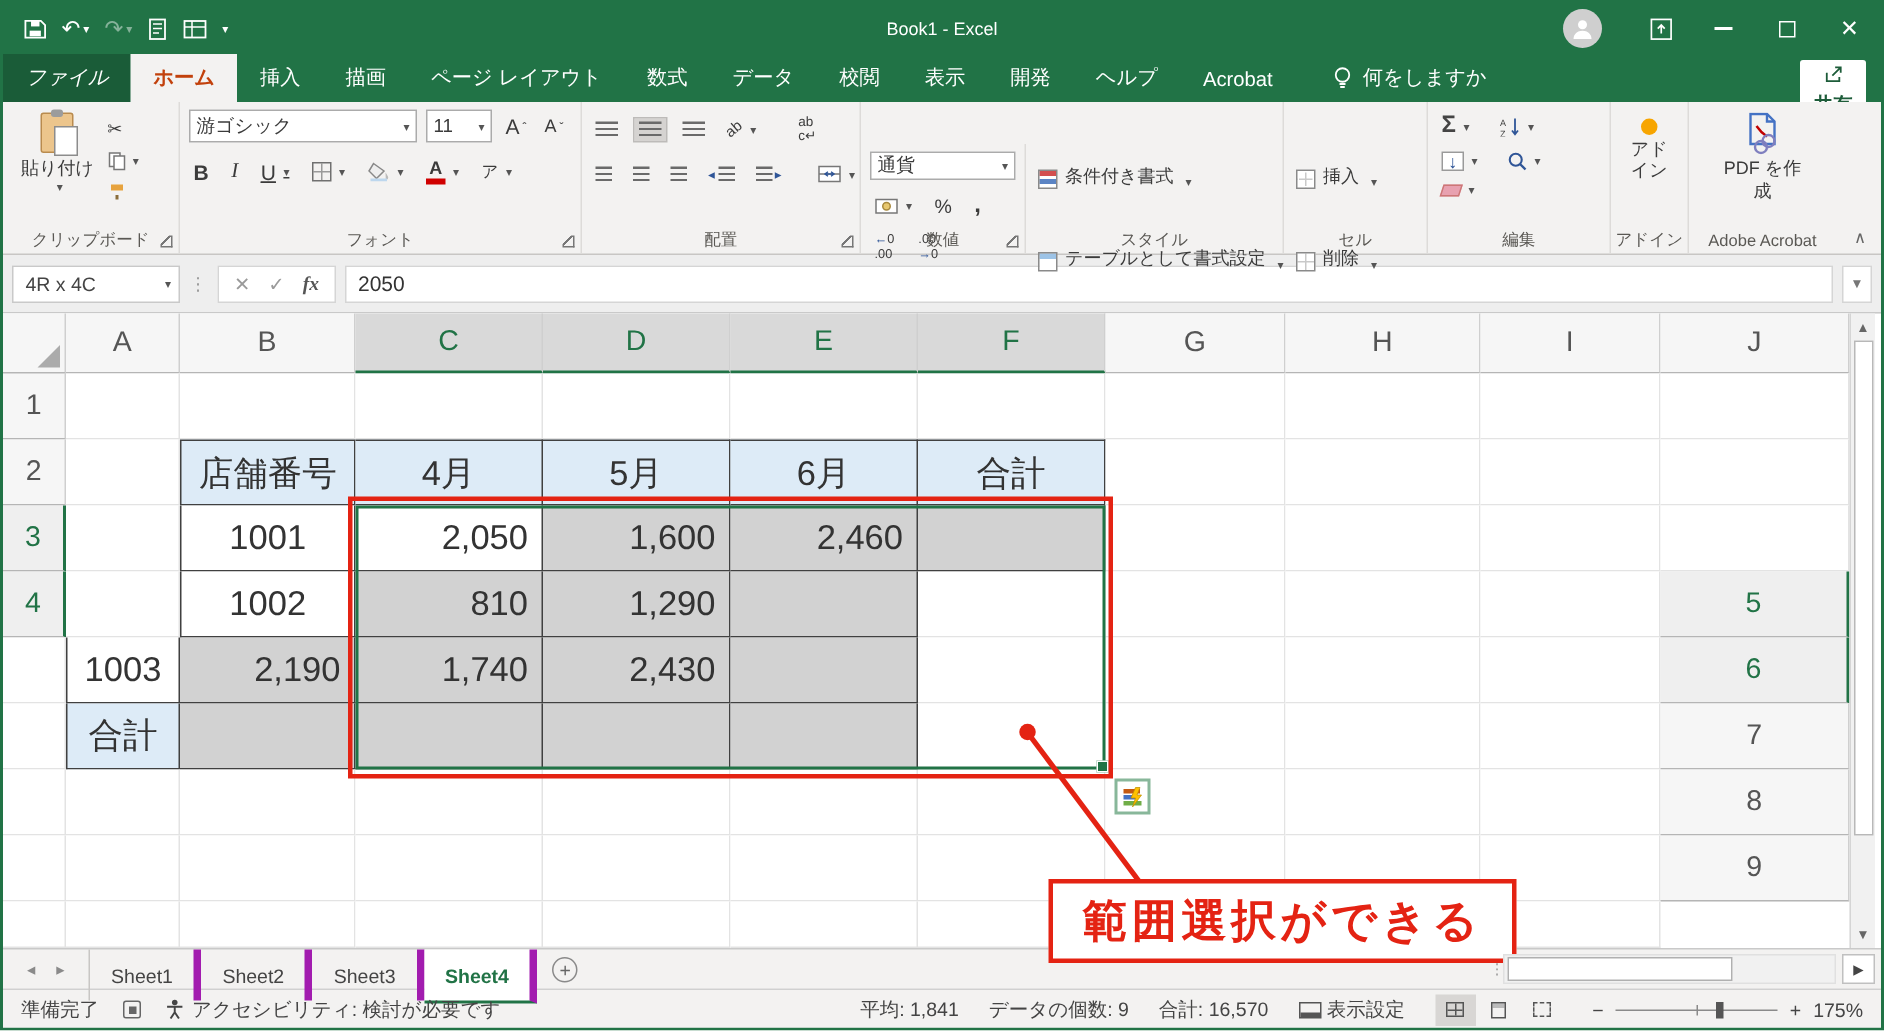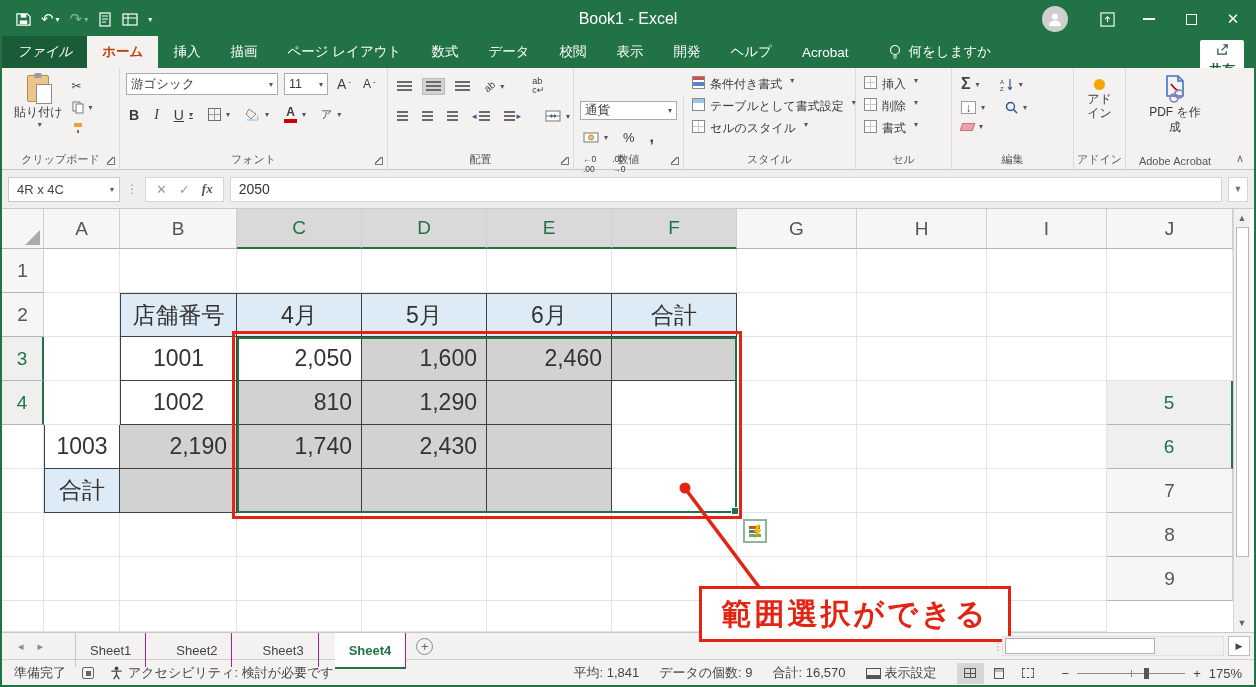--- a/index.html
+++ b/index.html
@@ -6,21 +6,21 @@
   html,body { width:1256px; height:687px; overflow:hidden; font-family:"Liberation Sans", sans-serif; }
   .window { position:relative; width:1256px; height:687px; border:2px solid #217346; background:#fff; overflow:hidden; }
 
   
   .titlebar { height:34px; background:#217346; display:flex; align-items:center; color:#fff; position:relative; }
   .qat { display:flex; align-items:center; gap:10px; padding-left:14px; font-size:15px; }
   .qat .qbtn { display:flex; align-items:center; gap:2px; cursor:default; }
   .qat svg { display:block; }
   .dim { opacity:.45; }
   .tiny-chev { font-size:8px; }
-  .title-text { position:absolute; left:0; right:0; text-align:center; font-size:16px; pointer-events:none; }
+  .title-text { position:absolute; left:0; right:0; text-align:center; font-size:12px; pointer-events:none; }
   .tb-right { position:absolute; right:0; top:0; height:34px; display:flex; align-items:center; }
   .avatar { width:26px; height:26px; border-radius:50%; background:#cfcfcf; margin-right:18px; display:flex; align-items:center; justify-content:center; }
   .winbtn { width:42px; height:34px; display:flex; align-items:center; justify-content:center; font-size:15px; }
   .minbar { width:12px; height:2px; background:#fff; }
   .maxbox { width:11px; height:11px; border:1.5px solid #fff; }
 
   
   .tabrow { height:32px; background:#217346; display:flex; align-items:stretch; color:#fff; font-size:13.5px; position:relative; }
   .rtab { padding:0 15px; display:flex; align-items:center; cursor:default; }
   .rtab.file { background:#1a5c38;font-style:italic; }
@@ -40,21 +40,21 @@
   .bars { width:15px; height:11px; background:repeating-linear-gradient(to bottom,#6a6a6a 0 1.6px,transparent 1.6px 4.2px); }
   .bars.short { width:11px; }
   .pressed { background:#d5d3d1; outline:1px solid #bdbbb9; }
   .bordericon { width:13px; height:13px; border:1px solid #707070; background:linear-gradient(#9a9a9a 0 0) center/100% 1px no-repeat, linear-gradient(#9a9a9a 0 0) center/1px 100% no-repeat; }
   .ucolor { display:flex; flex-direction:column; align-items:center; line-height:1; }
   .ucolor .bar { width:13px; height:4px; margin-top:1px; }
   .bigbtn { display:flex; flex-direction:column; align-items:center; justify-content:flex-start; padding:2px 6px; text-align:center; line-height:1.25; }
   .clipicon { width:22px; height:27px; background:#ecc58c; border:1px solid #b98b4e; border-radius:2px; position:relative; }
   .clipicon::before { content:""; position:absolute; right:-4px; bottom:-3px; width:14px; height:18px; background:#fff; border:1px solid #8c8c8c; }
   .clipicon::after { content:""; position:absolute; top:-3px; left:6px; width:8px; height:5px; background:#9c9c9c; border-radius:2px; }
-  .stylerow { display:flex; align-items:flex-start; gap:5px; padding:2.5px 2px; white-space:nowrap; }
+  .stylerow { display:flex; align-items:flex-end; gap:5px; padding:2.5px 2px; white-space:nowrap;margin-top:33px; }
   .sicon { width:13px; height:13px; border:1px solid #8a8a8a; flex:none; }
   .sicon.cf { background:linear-gradient(to bottom,#d34f4f 0 30%,#fff 30% 50%,#5b84c4 50% 80%,#fff 80%); }
   .sicon.tbl { background:linear-gradient(to bottom,#9dc3e6 0 35%,#fff 35%); background-size:100% 100%; }
   .sicon.grid2 { background:linear-gradient(#c9c9c9 0 0) center/100% 1px no-repeat, linear-gradient(#c9c9c9 0 0) center/1px 100% no-repeat,#fff; }
   .sum-sigma { font-size:16px; font-weight:bold; color:#444; }
   .filldown { color:#2f5597; font-weight:bold; font-size:12px; border:1px solid #9a9a9a; width:15px; height:13px; display:flex; align-items:center; justify-content:center; background:#fff; }
   .eraser { width:13px; height:8px; background:#e8a1b0; transform:skewX(-18deg); border:1px solid #c77; }
   .addin-dot { width:11px; height:11px; border-radius:50%; background:#f7a500; margin:4px auto 2px; }
   .collapse { position:absolute; right:10px; bottom:4px; color:#666; font-size:11px; }
 
@@ -91,21 +91,21 @@
   .fill-handle { width:8px; height:8px; background:#217346; border:1px solid #fff; }
   .qa-btn { width:24px; height:24px; background:#fff; border:2px solid #88b79a; display:flex; align-items:center; justify-content:center; pointer-events:auto; }
   .callout { position:absolute; background:#fff; border:3px solid #e42313; color:#e42313; font-weight:bold; font-size:30px; letter-spacing:3px; display:flex; align-items:center; justify-content:center; }
   .vscroll { width:17px; background:#f1f1f1; border-left:1px solid #d5d5d5; display:flex; flex-direction:column; align-items:center; font-size:9px; color:#666; }
   .vthumb { width:13px; background:#fff; border:1px solid #b8b8b8; flex:none; }
   .sbtn { height:18px; width:100%; display:flex; align-items:center; justify-content:center; }
 
   
   .sheetrow { height:27px; background:#f3f2f1; border-top:1px solid #c9c9c9; display:flex; align-items:stretch; font-size:13px; color:#444; }
   .snav { display:flex; align-items:center; gap:14px; padding:0 16px; color:#8a8a8a; font-size:11px; }
-  .stab { display:flex; align-items:center; padding:17px 14px; border-right:1px solid #a21caf; cursor:default;margin-left:16px; }
+  .stab { display:flex; align-items:center; padding:17px 14px; border-right:5px solid #a21caf; cursor:default; }
   .stab:first-of-type { border-left:1px solid #c8c6c4; }
   .stab.active { background:#fff; color:#217346; font-weight:bold; border-bottom:2.5px solid #217346; }
   .newsheet { width:17px; height:17px; border:1px solid #8a8a8a; border-radius:50%; color:#666; display:flex; align-items:center; justify-content:center; font-size:13px; margin:auto 10px; }
   .hs-split { width:8px; display:flex; align-items:center; justify-content:center; color:#999; font-size:10px; }
   .hscroll { position:relative; width:222px; margin:3px 0; background:#f1f1f1; border:1px solid #e0e0e0; }
   .hthumb { position:absolute; left:2px; top:1px; bottom:1px; width:150px; background:#fff; border:1px solid #b0b0b0; }
   .hbtn { width:22px; margin:3px 4px; background:#fff; border:1px solid #c0c0c0; display:flex; align-items:center; justify-content:center; font-size:9px; color:#444; }
 
   
   .statusbar { height:27px; background:#f3f2f1; border-top:1px solid #d0d0d0; display:flex; align-items:center; font-size:13px; color:#444; padding:0 12px; gap:16px; }

